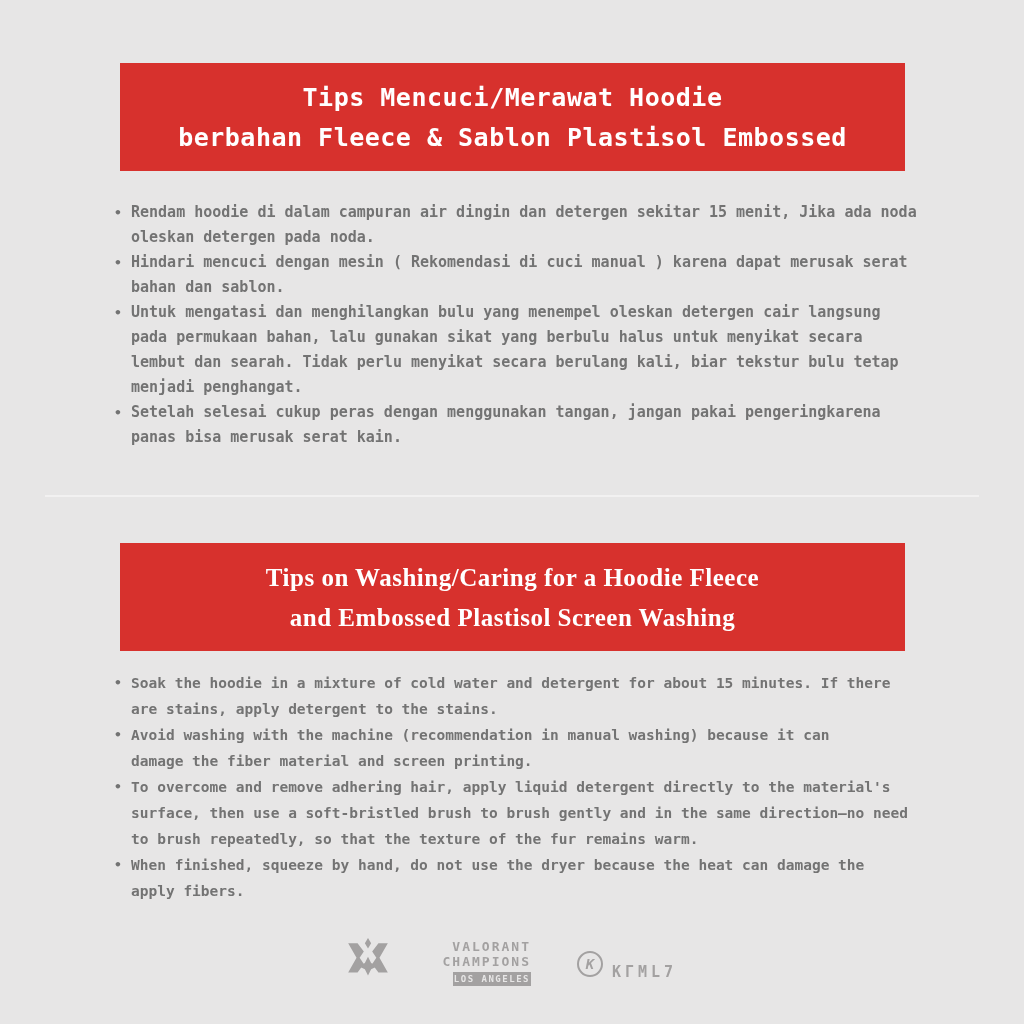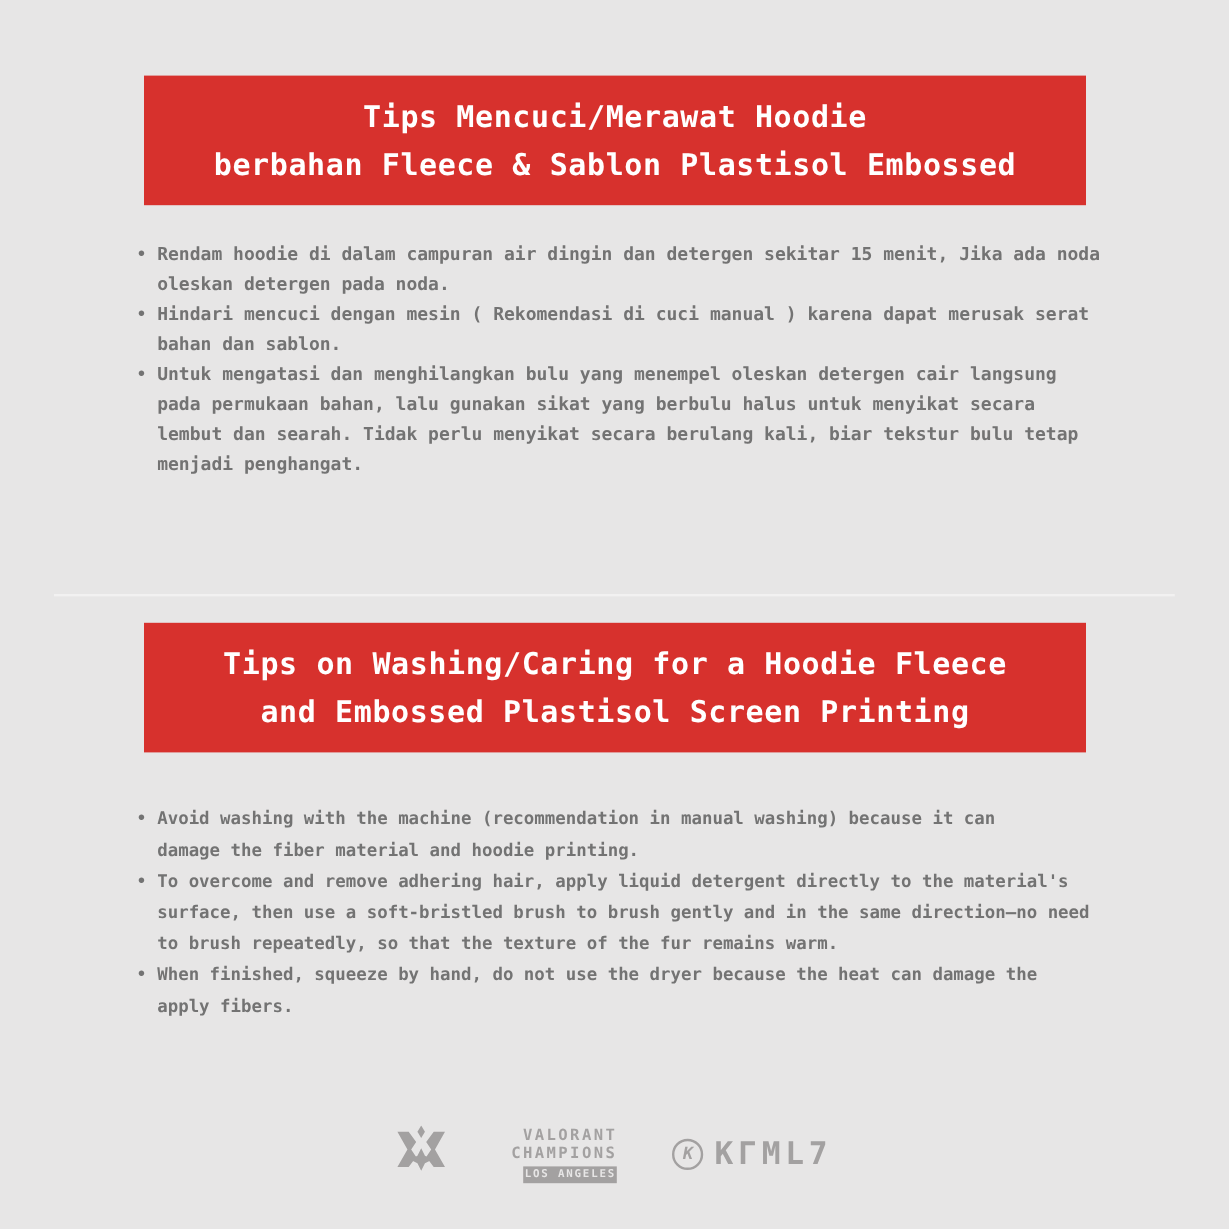--- a/index.html
+++ b/index.html
@@ -11,21 +11,21 @@
   .canvas{position:relative;width:1024px;height:1024px;background:#e7e6e6;}
 
   
   .banner{
     position:absolute;left:120px;width:785px;height:108px;
     background:#d7312d;color:#ffffff;
     display:flex;flex-direction:column;justify-content:center;
     text-align:center;gap:7px;
   }
   .banner-1{top:63px;}
-  .banner-2{top:519px;}
+  .banner-2{top:543px;font-family:Liberation Serif, serif;}
   .banner-line{
     font-size:25px;font-weight:700;line-height:33px;letter-spacing:0.5px;
     white-space:nowrap;
   }
 
   
   .bullets{
     position:absolute;left:112px;width:812px;
     margin:0;padding:0;list-style:none;
     color:#737373;font-weight:700;
@@ -64,53 +64,57 @@
     font-size:9px;font-weight:700;letter-spacing:1.5px;
     padding:2px 1px;line-height:10px;align-self:flex-start;margin-left:40px;
   }
   .brand-logo{display:flex;align-items:center;gap:9px;margin-top:9px;}
   .brand-circle{
     box-sizing:border-box;width:26px;height:26px;
     border:2.5px solid #a3a1a1;border-radius:50%;
     display:flex;align-items:center;justify-content:center;
     font-size:14px;font-weight:700;font-style:italic;
   }
-  .brand-text{font-size:26px;font-weight:700;letter-spacing:4px;}
+  .brand-text{font-size:15px;font-weight:700;letter-spacing:4px;margin-top:16px;}
 </style>
 </head>
 <body>
 
 <div class="canvas">
 
   <header class="banner banner-1">
     <div class="banner-line">Tips Mencuci/Merawat Hoodie</div>
     <div class="banner-line">berbahan Fleece &amp; Sablon Plastisol Embossed</div>
   </header>
 
   <ul class="bullets sec1">
       <li class="bullet-item">Rendam hoodie di dalam campuran air dingin dan detergen sekitar 15 menit, Jika ada noda
 oleskan detergen pada noda.</li>
       <li class="bullet-item">Hindari mencuci dengan mesin ( Rekomendasi di cuci manual ) karena dapat merusak serat
 bahan dan sablon.</li>
       <li class="bullet-item">Untuk mengatasi dan menghilangkan bulu yang menempel oleskan detergen cair langsung
 pada permukaan bahan, lalu gunakan sikat yang berbulu halus untuk menyikat secara
 lembut dan searah. Tidak perlu menyikat secara berulang kali, biar tekstur bulu tetap
 menjadi penghangat.</li>
+      <li class="bullet-item">Setelah selesai cukup peras dengan menggunakan tangan, jangan pakai pengeringkarena
+panas bisa merusak serat kain.</li>
     </ul>
 
   <div class="divider"></div>
 
   <header class="banner banner-2">
     <div class="banner-line">Tips on Washing/Caring for a Hoodie Fleece</div>
-    <div class="banner-line">and Embossed Plastisol Screen Printing</div>
+    <div class="banner-line">and Embossed Plastisol Screen Washing</div>
   </header>
 
   <ul class="bullets sec2">
+      <li class="bullet-item">Soak the hoodie in a mixture of cold water and detergent for about 15 minutes. If there
+are stains, apply detergent to the stains.</li>
       <li class="bullet-item">Avoid washing with the machine (recommendation in manual washing) because it can
-damage the fiber material and hoodie printing.</li>
+damage the fiber material and screen printing.</li>
       <li class="bullet-item">To overcome and remove adhering hair, apply liquid detergent directly to the material's
 surface, then use a soft-bristled brush to brush gently and in the same direction—no need
 to brush repeatedly, so that the texture of the fur remains warm.</li>
       <li class="bullet-item">When finished, squeeze by hand, do not use the dryer because the heat can damage the
 apply fibers.</li>
     </ul>
 
   <footer class="footer">
 
     <div class="valorant-logo">

